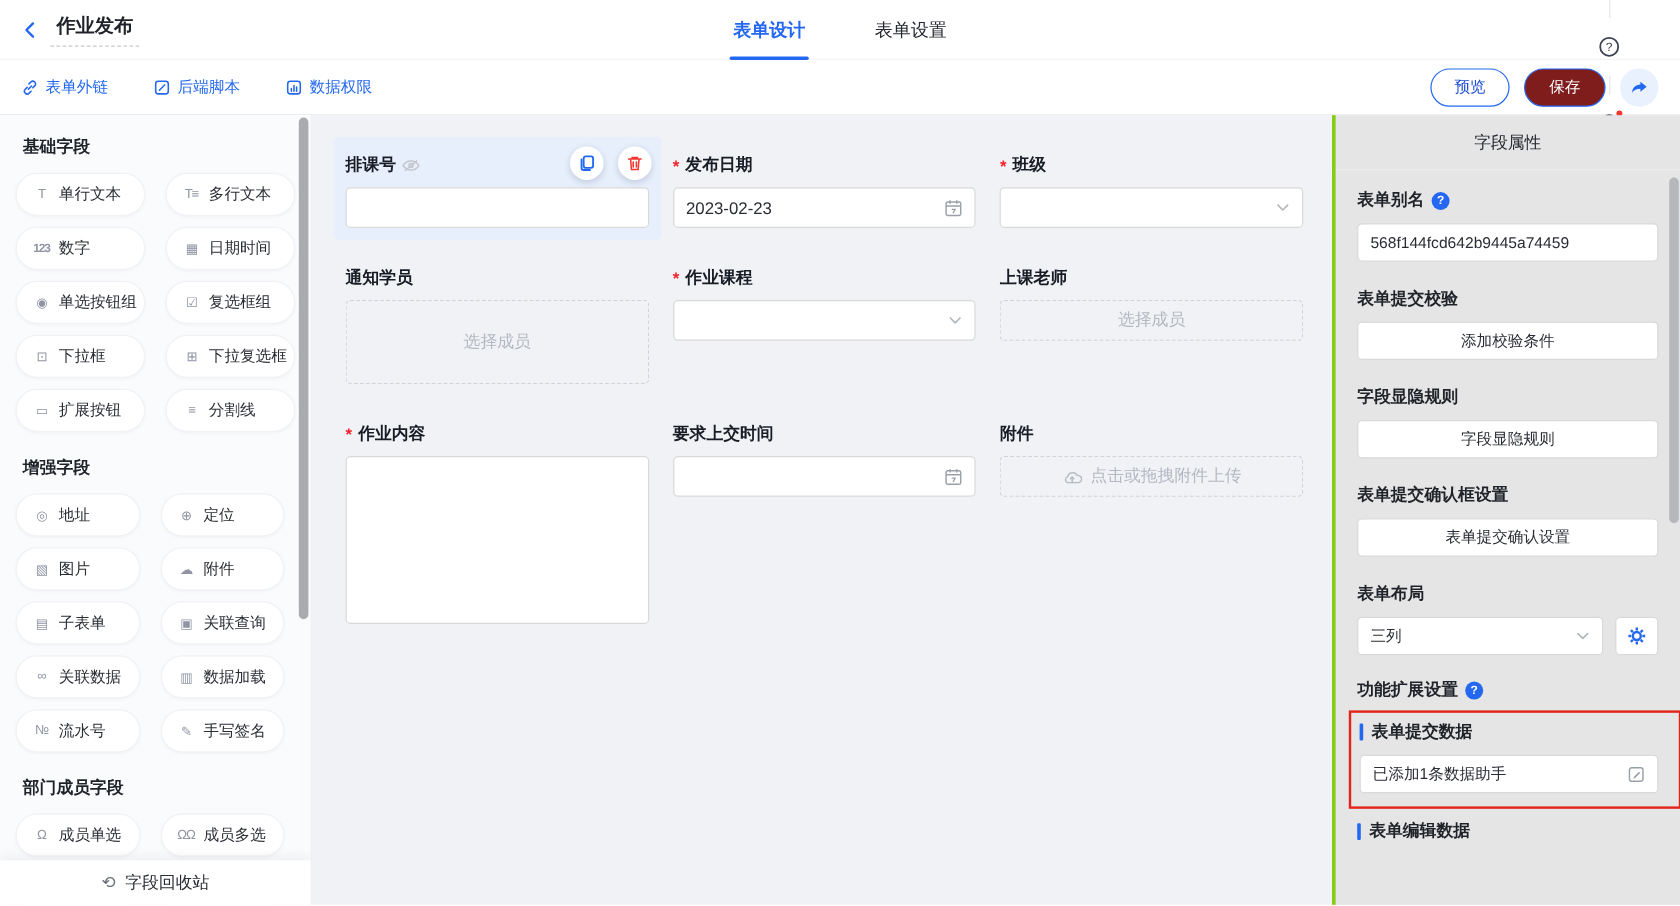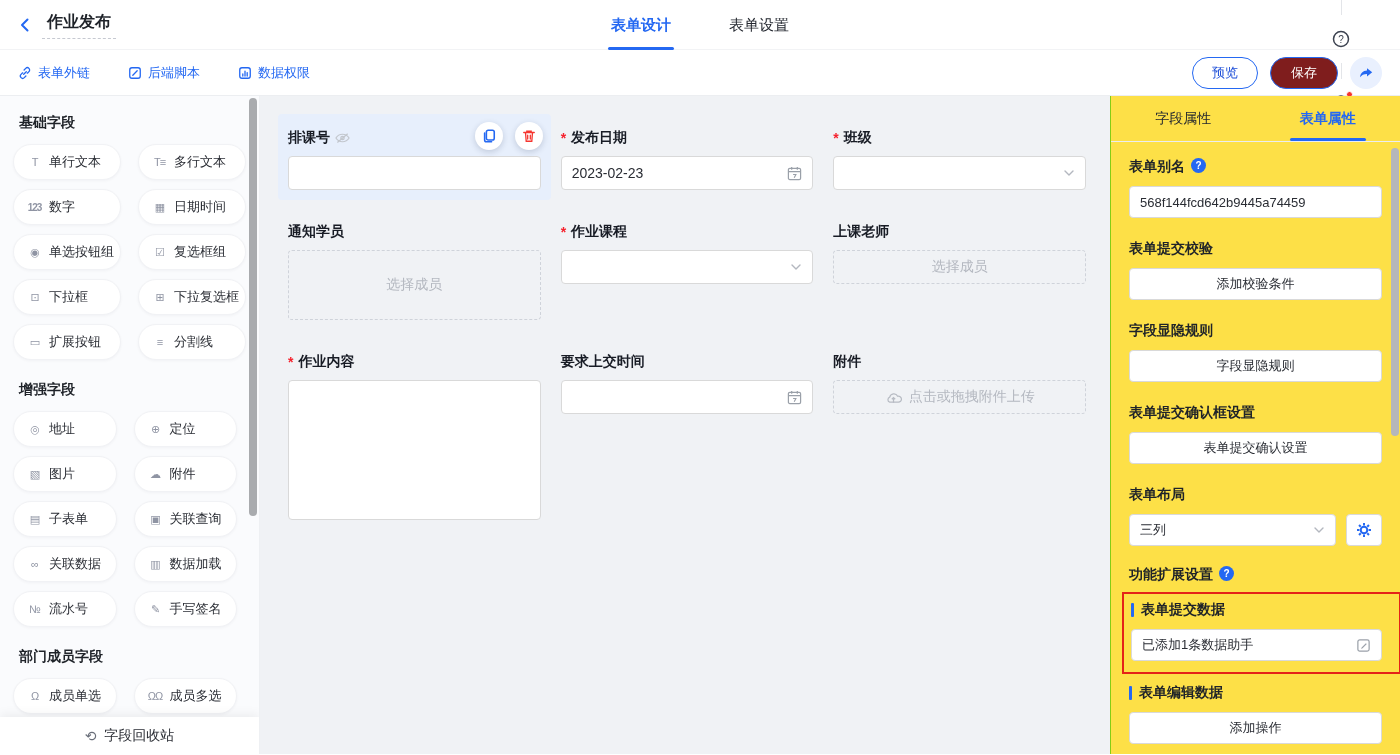--- a/index.html
+++ b/index.html
@@ -52,27 +52,27 @@
   .req { color:#f5222d; font-weight:700; }
   .control { height:34px; background:#fff; border:1px solid #d9d9d9; border-radius:4px; display:flex; align-items:center; padding:7px 10px; font-size:14px; color:#2a2d34; }
   .control .spacer { flex:1; }
   .dashed { background:transparent; border:1px dashed #cfd3da; color:#b4b8c0; justify-content:center; gap:7px; }
   .h-tall { height:70px; }
   .ta { height:140px; }
   .actions { position:absolute; top:8px; right:8px; display:flex; gap:12px; }
   .action-circle { width:28px; height:28px; border-radius:50%; background:#fff; box-shadow:0 2px 6px rgba(16,32,64,.18); display:flex; align-items:center; justify-content:center; cursor:pointer; }
 
   
-  .panel { width:290px; flex-shrink:0; background:#fde047; border-left:1px solid #84cc16; position:relative; overflow:hidden; }
+  .panel { width:290px; flex-shrink:0; background:#e5e5e5; border-left:3px solid #84cc16; position:relative; overflow:hidden; }
   .panel-tabs { display:flex; height:46px; border-bottom:1px solid #ebedf0; }
   .ptab { flex:1; display:flex; align-items:center; justify-content:center; font-size:14px; color:#23272f; position:relative; cursor:pointer; }
   .ptab.active { color:#2468f2; font-weight:700; }
   .ptab.active::after { content:""; position:absolute; left:50%; transform:translateX(-50%); bottom:0; width:76px; height:3px; background:#2468f2; border-radius:2px; }
   .panel-body { padding:16px 18px 0; }
-  .p-title { display:flex; align-items:flex-start; gap:6px; font-size:14px; font-weight:700; color:#1f2329; margin-bottom:10px; }
+  .p-title { display:flex; align-items:center; gap:6px; font-size:14px; font-weight:700; color:#1f2329; margin-bottom:10px; }
   .q-icon { width:15px; height:15px; border-radius:50%; background:#2468f2; color:#fff; font-size:10px; font-weight:700; display:inline-flex; align-items:center; justify-content:center; cursor:pointer; }
   .p-input { height:32px; border:1px solid #d9d9d9; border-radius:4px; display:flex; align-items:center; padding:0 10px; font-size:13px; color:#2a2d34; margin-bottom:22px; background:#fff; }
   .p-btn { height:32px; border:1px solid #d9d9d9; border-radius:4px; display:flex; align-items:center; justify-content:center; font-size:13px; color:#2a2d34; margin-bottom:22px; background:#fff; cursor:pointer; }
   .layout-row { display:flex; gap:10px; margin-bottom:20px; }
   .layout-select { flex:1; height:32px; border:1px solid #d9d9d9; border-radius:4px; display:flex; align-items:center; justify-content:space-between; padding:0 10px; font-size:13px; color:#2a2d34; cursor:pointer; background:#fff; }
   .gear-btn { width:36px; height:32px; border:1px solid #d9d9d9; border-radius:4px; display:flex; align-items:center; justify-content:center; background:#fff; cursor:pointer; }
   .sub-head { display:flex; align-items:center; gap:7px; font-size:14px; font-weight:700; color:#1f2329; margin-bottom:10px; }
   .sub-head::before { content:""; width:3px; height:14px; background:#2468f2; border-radius:1px; }
   .red-box { border:2px solid #e42318; margin:0 -19px 10px -7px; padding:7px 17px 11px 7px; }
   .red-box .p-input { margin-bottom:0; justify-content:space-between; }
@@ -420,23 +420,20 @@
       </div>
 
     </div>
   </div>
 
   <div class="panel">
     <div class="panel-tabs">
       <div class="ptab">
           <span>字段属性</span>
         </div>
-      <div class="ptab active">
-          <span>表单属性</span>
-        </div>
     </div>
 
     <div class="panel-body">
       <div class="p-title">
         <span>表单别名</span>
         <span class="q-icon">?</span>
       </div>
       <div class="p-input">
           <span>568f144fcd642b9445a74459</span>
         </div>
@@ -507,20 +504,17 @@
                 <rect x="2" y="2" width="12" height="12" rx="2" fill="none" stroke="#9aa0a9" stroke-width="1.3"></rect>
                 <path d="M6 10l4.5-4.5 1 1L7 11l-1.6.6z" fill="#9aa0a9"></path>
               </svg>
             </span>
         </div>
       </div>
 
       <div class="sub-head">
           <span>表单编辑数据</span>
         </div>
-      <div class="p-btn">
-          <span>添加操作</span>
-        </div>
     </div>
 
     <div class="panel-scrollbar"></div>
   </div>
 </div>
 
 </body></html>

